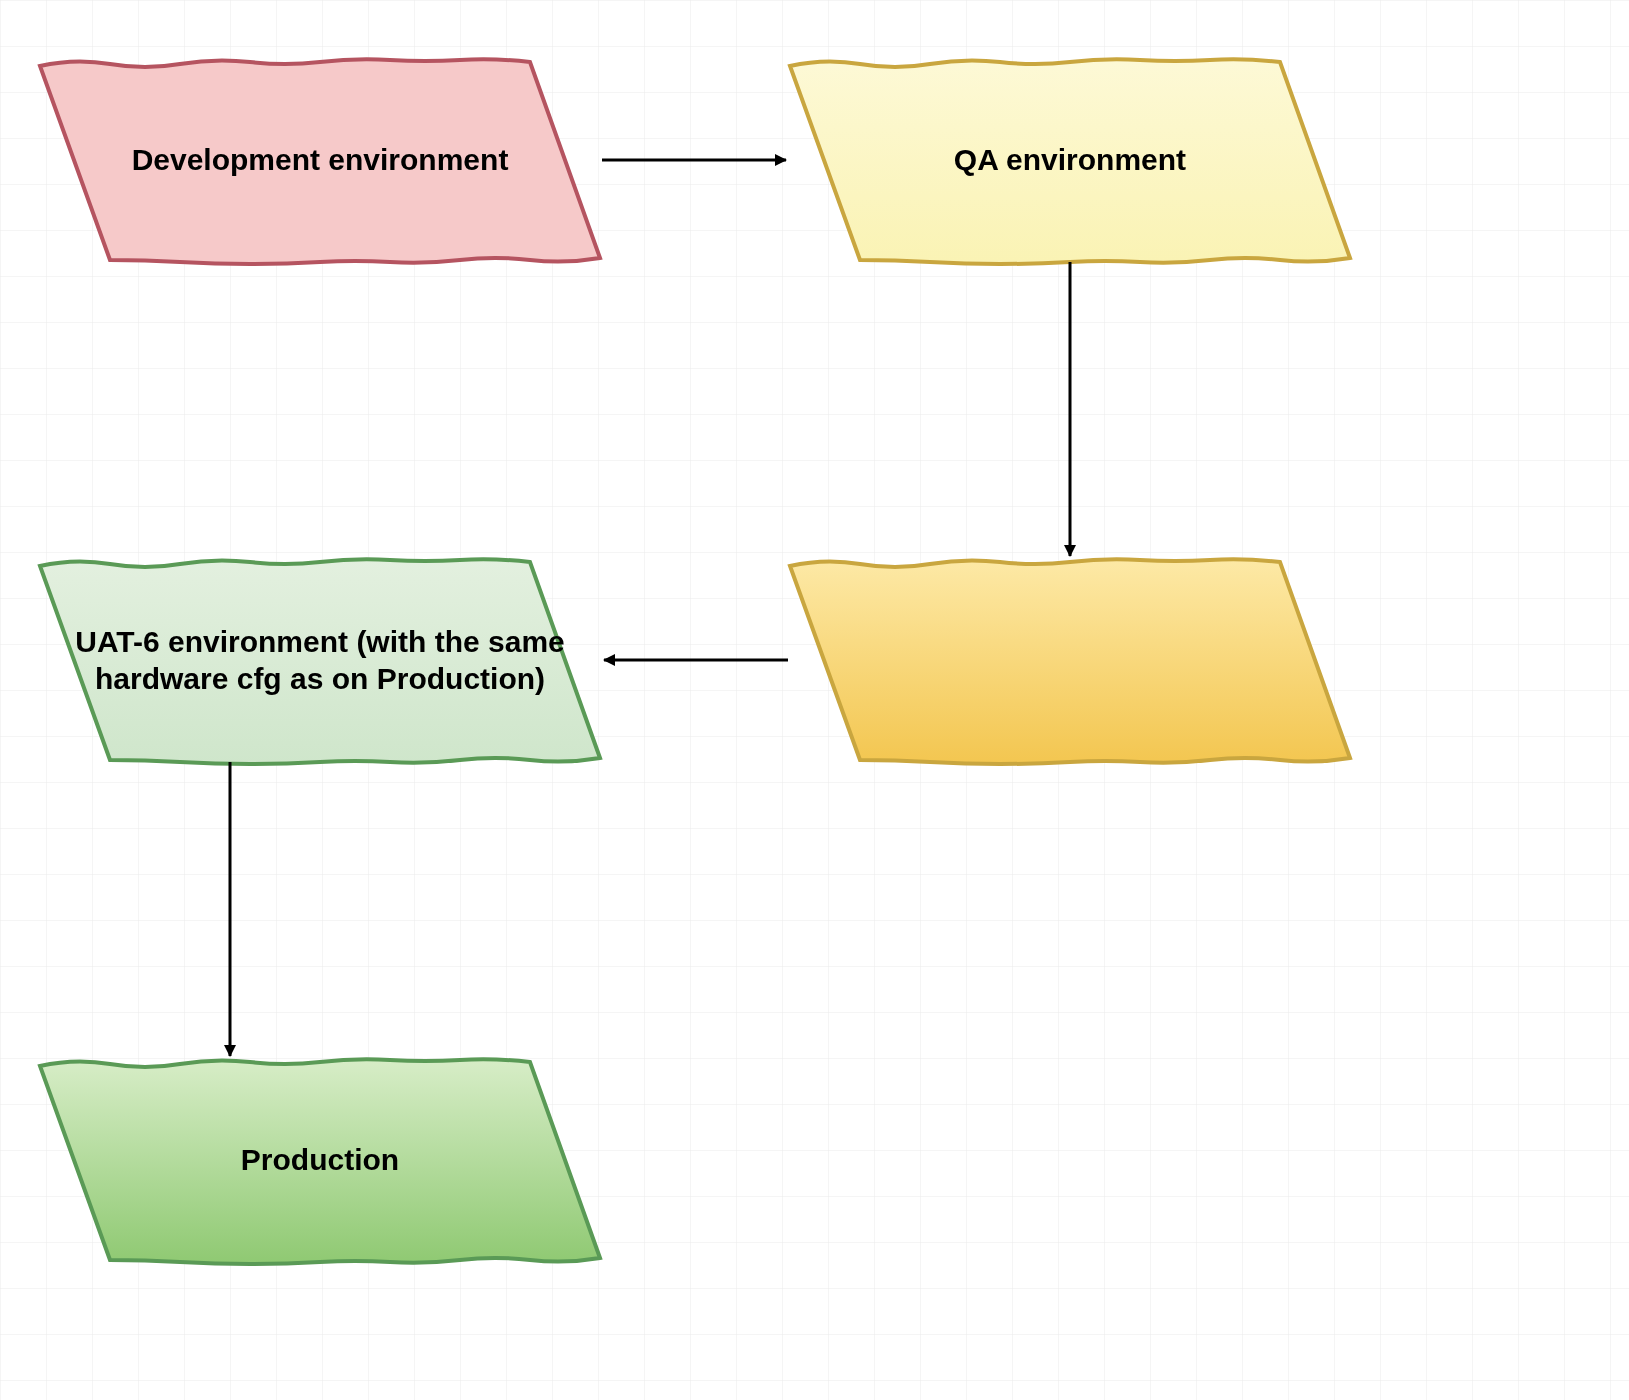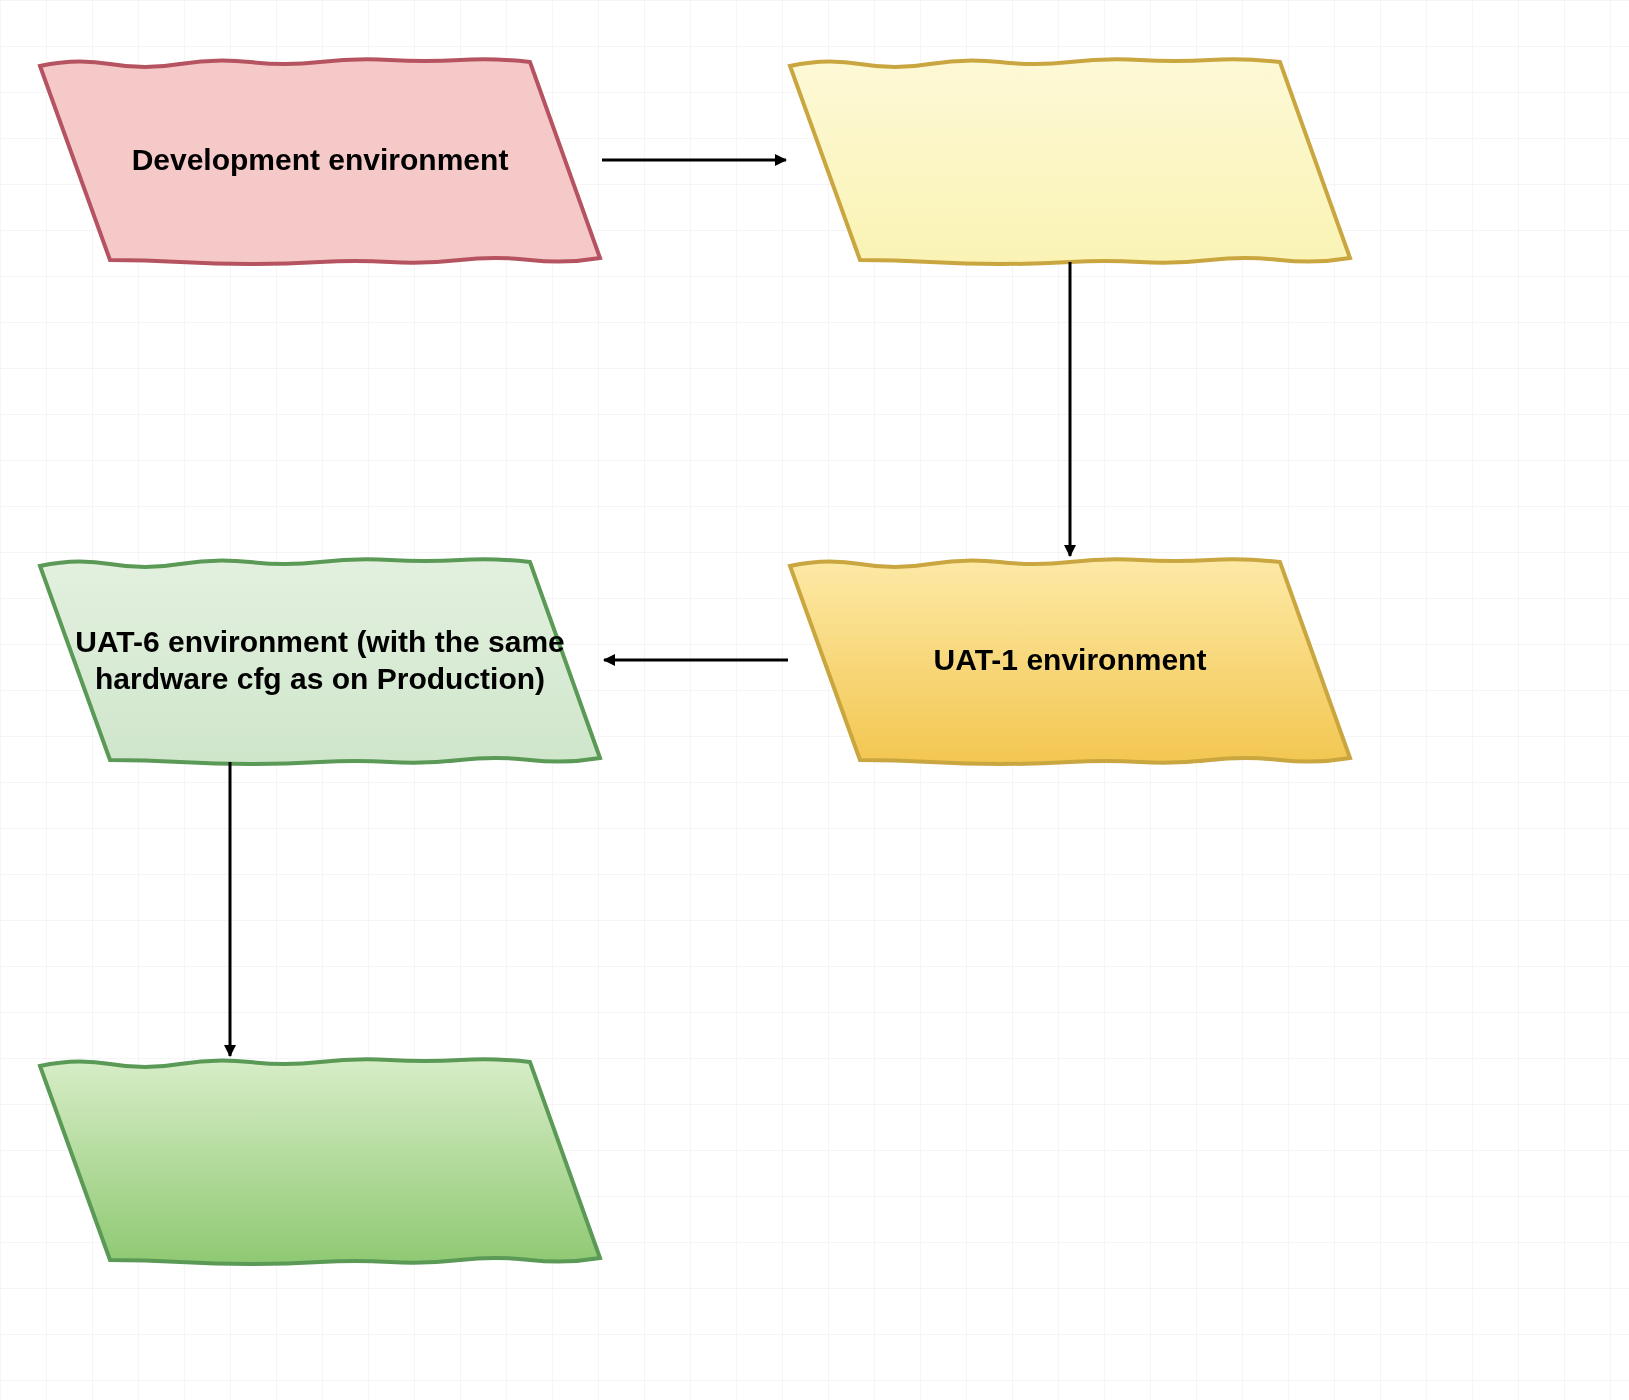--- a/index.html
+++ b/index.html
@@ -97,20 +97,23 @@
 
   <line x1="602" y1="160" x2="786" y2="160" stroke="#000" stroke-width="3" marker-end="url(#arrowhead)"></line>
   <line x1="1070" y1="262" x2="1070" y2="556" stroke="#000" stroke-width="3" marker-end="url(#arrowhead)"></line>
   <line x1="788" y1="660" x2="604" y2="660" stroke="#000" stroke-width="3" marker-end="url(#arrowhead)"></line>
   <line x1="230" y1="762" x2="230" y2="1056" stroke="#000" stroke-width="3" marker-end="url(#arrowhead)"></line>
 </svg>
 
 <div class="node" style="left:40px; top:60px; width:560px; height:200px;">
   <span class="label">Development environment</span>
 </div>
-<div class="node" style="left:790px; top:560px; width:560px; height:200px;">
-  <span class="label">UAT-1 environment</span>
+<div class="node" style="left:790px; top:60px; width:560px; height:200px;">
+  <span class="label">QA environment</span>
 </div>
 <div class="node" style="left:40px; top:560px; width:560px; height:200px;">
   <span class="label">UAT-6 environment (with the same hardware cfg as on Production)</span>
+</div>
+<div class="node" style="left:40px; top:1060px; width:560px; height:200px;">
+  <span class="label">Production</span>
 </div>
 
 </div>
 
 </body></html>

